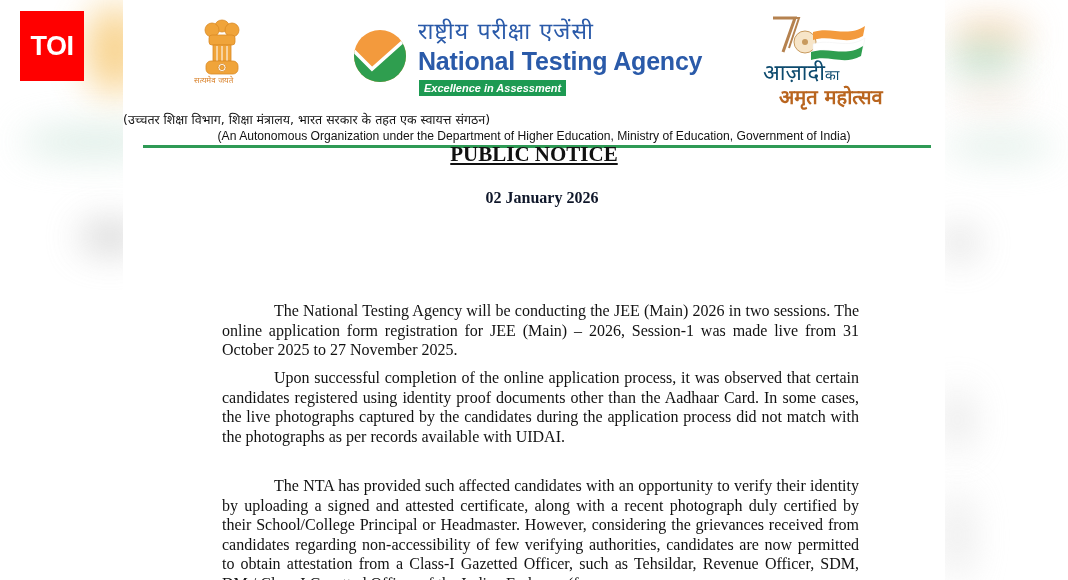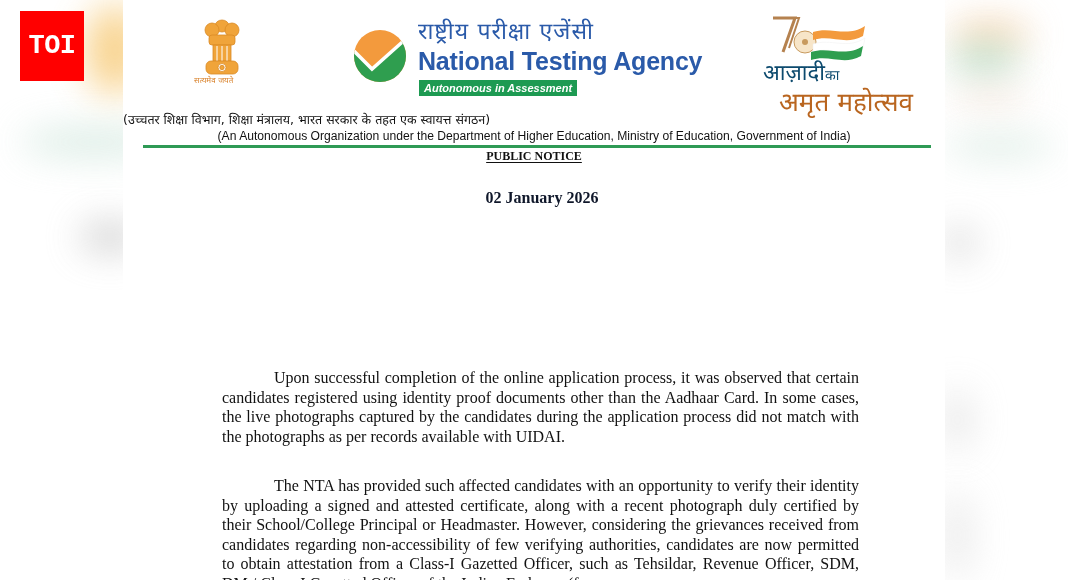--- a/index.html
+++ b/index.html
@@ -39,21 +39,21 @@
 
   
   .toi-badge {
     position: absolute;
     left: 20px;
     top: 11px;
     width: 64px;
     height: 70px;
     background: #ff0000;
     color: #ffffff;
-    font-family: Liberation Mono, monospace;
+    font-family: Liberation Sans, sans-serif;
     font-weight: bold;
     font-size: 27px;
     display: flex;
     align-items: center;
     justify-content: center;
     z-index: 5;
     letter-spacing: -0.5px;
   }
 
   
@@ -150,22 +150,23 @@
   }
   .azadi-line1 small {
     font-size: 14px;
   }
   .azadi-line2 {
     position: absolute;
     left: 656px;
     top: 83px;
     font-family: "DejaVu Sans", sans-serif;
     color: #b9651f;
-    font-size: 26px;
-    white-space: nowrap;
+    font-size: 20px;
+    white-space: nowrap;
+    font-weight: bold;
   }
 
   
   .org-hindi {
     position: absolute;
     left: 0;
     width: 822px;
     top: 111px;
     text-align: left;
     font-family: "DejaVu Sans", sans-serif;
@@ -191,25 +192,25 @@
     top: 145px;
     width: 788px;
     height: 3px;
     background: #2e9a55;
   }
 
   .notice-title {
     position: absolute;
     left: 0;
     width: 822px;
-    top: 149px;
-    text-align: center;
-    font-family: "Liberation Serif", serif;
-    font-weight: bold;
-    font-size: 12px;
+    top: 142px;
+    text-align: center;
+    font-family: "Liberation Serif", serif;
+    font-weight: bold;
+    font-size: 21px;
     color: #111;
   }
   .notice-title span {
     text-decoration: underline;
     text-underline-offset: 2px;
   }
   .notice-date {
     position: absolute;
     left: 0;
     width: 838px;
@@ -292,21 +293,21 @@
         </clipPath>
     </defs>
     <g clip-path="url(#c1)">
       <rect x="0" y="0" width="56" height="56" fill="#f39a3d"></rect>
       <path d="M0 22 L20 40 L56 8 L56 56 L0 56 Z" fill="#2f9e4f"></path>
       <path d="M2 23 L20 41 L56 9" fill="none" stroke="#ffffff" stroke-width="3.5"></path>
     </g>
   </svg>
   <div class="nta-hindi">राष्ट्रीय परीक्षा एजेंसी</div>
   <div class="nta-english">National Testing Agency</div>
-  <div class="nta-tagline">Autonomous in Assessment</div>
+  <div class="nta-tagline">Excellence in Assessment</div>
 
   <svg class="azadi" viewBox="0 0 150 100">
     <path d="M12 6 L34 6 L22 40" fill="none" stroke="#b5824f" stroke-width="3"></path>
     <path d="M30 6 L38 6 L28 36" fill="none" stroke="#b5824f" stroke-width="2"></path>
     <circle cx="44" cy="30" r="11" fill="#f7e5c8" stroke="#c89a5e" stroke-width="1"></circle>
     <circle cx="44" cy="30" r="3" fill="#c89a5e"></circle>
     <path d="M52 20 C70 14, 86 26, 104 14 L102 24 C84 34, 70 22, 52 28 Z" fill="#f39a3d"></path>
     <path d="M52 32 C70 26, 86 38, 104 26 L102 36 C84 46, 70 34, 52 40 Z" fill="#ffffff" stroke="#eee" stroke-width="0.5"></path>
     <path d="M50 40 C68 34, 84 46, 102 34 L100 44 C82 54, 68 42, 50 48 Z" fill="#2f9e4f"></path>
   </svg>
@@ -317,15 +318,16 @@
 
   <div class="org-hindi">(उच्चतर शिक्षा विभाग, शिक्षा मंत्रालय, भारत सरकार के तहत एक स्वायत्त संगठन)</div>
   <div class="org-english">(An Autonomous Organization under the Department of Higher Education, Ministry of Education, Government of India)</div>
   <div class="green-rule"></div>
 
   <div class="notice-title">
     <span>PUBLIC NOTICE</span>
   </div>
   <div class="notice-date">02 January 2026</div>
 
+  <p class="para p1" style="margin:0">The National Testing Agency will be conducting the JEE (Main) 2026 in two sessions. The online application form registration for JEE (Main) – 2026, Session-1 was made live from 31 October 2025 to 27 November 2025.</p>
   <p class="para p2" style="margin:0">Upon successful completion of the online application process, it was observed that certain candidates registered using identity proof documents other than the Aadhaar Card. In some cases, the live photographs captured by the candidates during the application process did not match with the photographs as per records available with UIDAI.</p>
   <p class="para p3" style="margin:0">The NTA has provided such affected candidates with an opportunity to verify their identity by uploading a signed and attested certificate, along with a recent photograph duly certified by their School/College Principal or Headmaster. However, considering the grievances received from candidates regarding non-accessibility of few verifying authorities, candidates are now permitted to obtain attestation from a Class-I Gazetted Officer, such as Tehsildar, Revenue Officer, SDM, DM / Class-I Gazetted Officer of the Indian Embassy (for</p>
 </div>
 
 </body></html>

